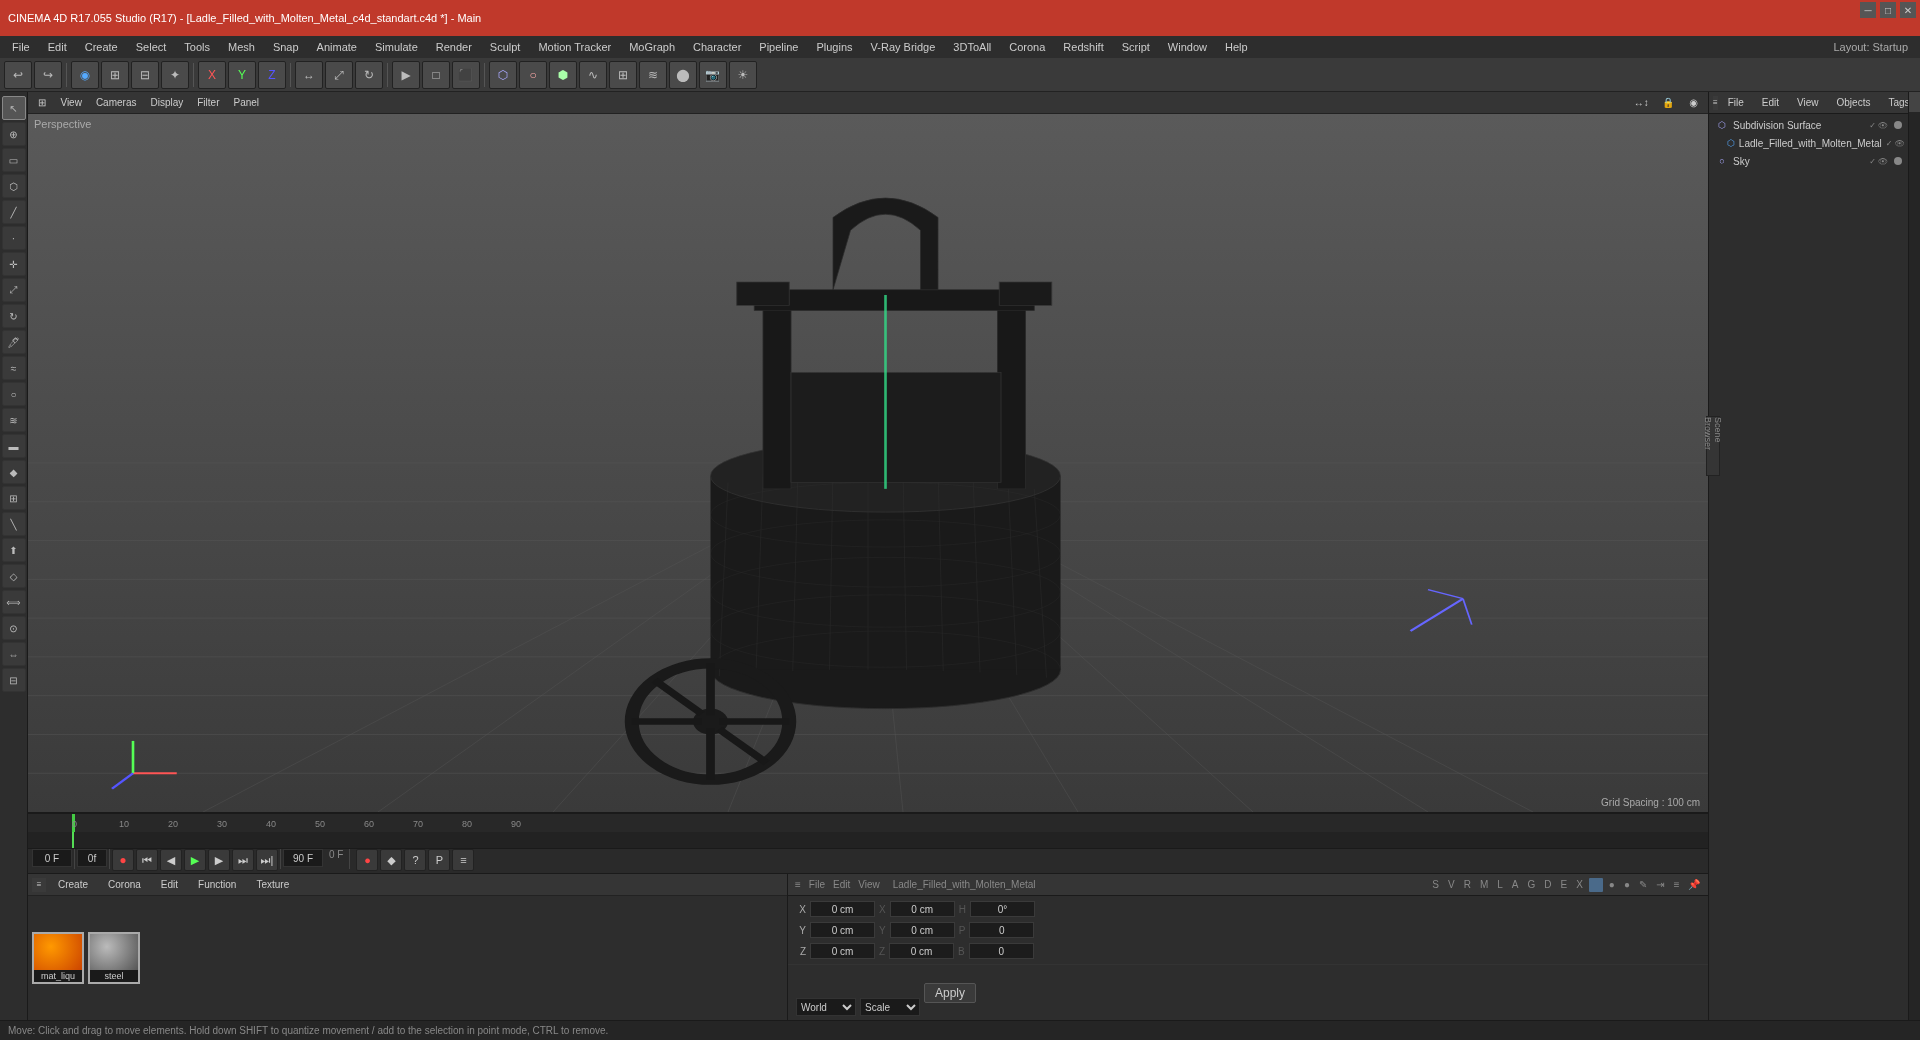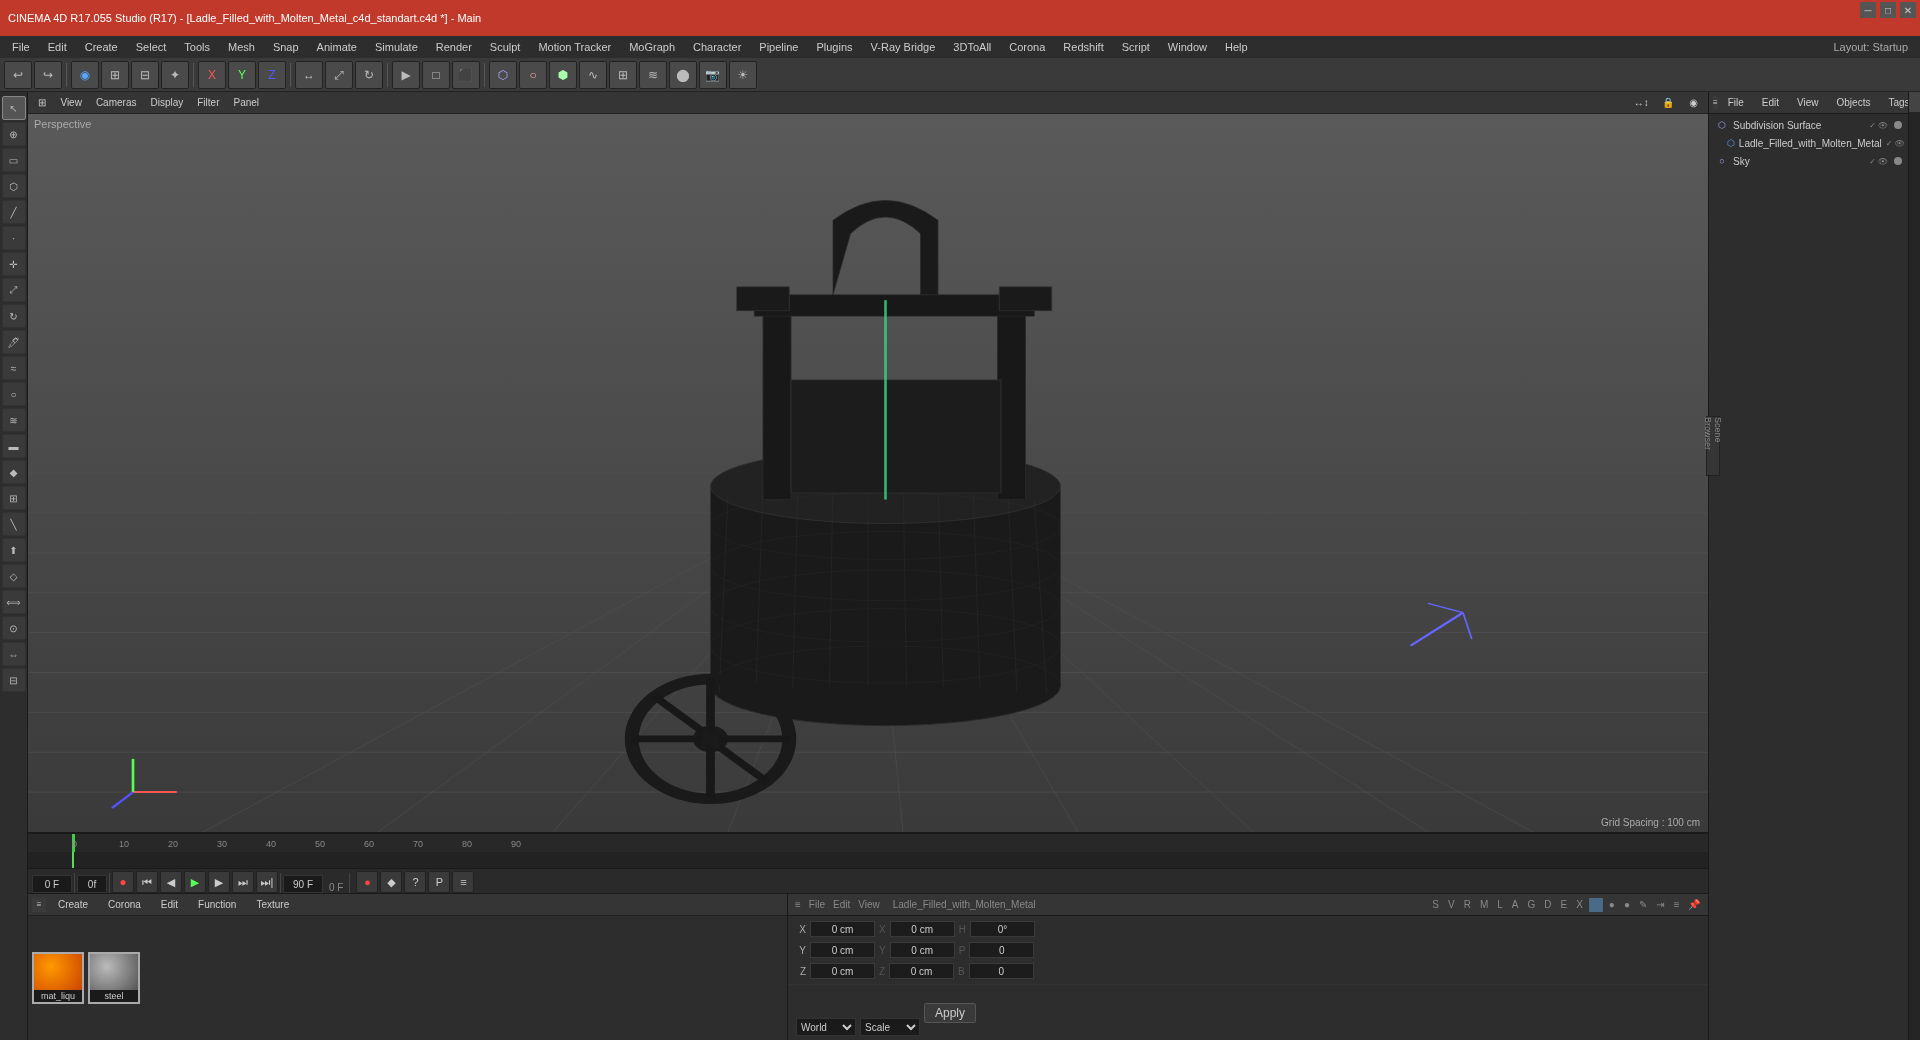--- a/index.html
+++ b/index.html
@@ -637,21 +637,21 @@
               <text x="390" y="13">80</text>
               <text x="439" y="13">90</text>
             </g>
           </svg>
         </div>
 
         <div style="height:16px;background:#222;position:relative;">
           <div style="position:absolute;left:44px;top:0;width:2px;height:100%;background:#5d5;"></div>
         </div>
 
-        <div style="height:26px;background:#2a2a2a;display:flex;align-items:flex-end;padding:0 4px;gap:2px;border-top:1px solid #1a1a1a;border-bottom:1px solid #1a1a1a;">
+        <div style="height:26px;background:#2a2a2a;display:flex;align-items:flex-start;padding:0 4px;gap:2px;border-top:1px solid #1a1a1a;border-bottom:1px solid #1a1a1a;">
           <input class="frame-input" value="0 F" style="">
           <div style="width:1px;height:20px;background:#444;"></div>
           <input class="frame-input" value="0f" style="width: 30px;">
           <div style="width:1px;height:20px;background:#444;"></div>
 
           <button class="transport-btn" style="color:#f44;">⏺</button>
           <button class="transport-btn">⏮</button>
           <button class="transport-btn">◀</button>
           <button class="transport-btn" style="color:#5f5;">▶</button>
           <button class="transport-btn">▶</button>
@@ -816,14 +816,17 @@
 
       <div style="position:absolute;right:200px;top:40%;width:14px;height:60px;background:#353535;display:flex;align-items:center;justify-content:center;cursor:pointer;writing-mode:vertical-rl;font-size:9px;color:#888;border:1px solid #222;">Scene Browser</div>
     </div>
 
     <div id="far-right-scrollbar" style="width:12px;background:#252525;border-left:1px solid #1a1a1a;position:relative;">
       <div style="position:absolute;top:0;left:0;right:0;height:20px;background:#444;cursor:pointer;"></div>
     </div>
 
   </div>
 
+  <div id="status-bar" style="height:20px;background:#252525;display:flex;align-items:center;padding:0 8px;border-top:1px solid #1a1a1a;">
+    <span style="font-size:10px;color:#888;">Move: Click and drag to move elements. Hold down SHIFT to quantize movement / add to the selection in point mode, CTRL to remove.</span>
+  </div>
 
 </div>
 
 </body></html>

